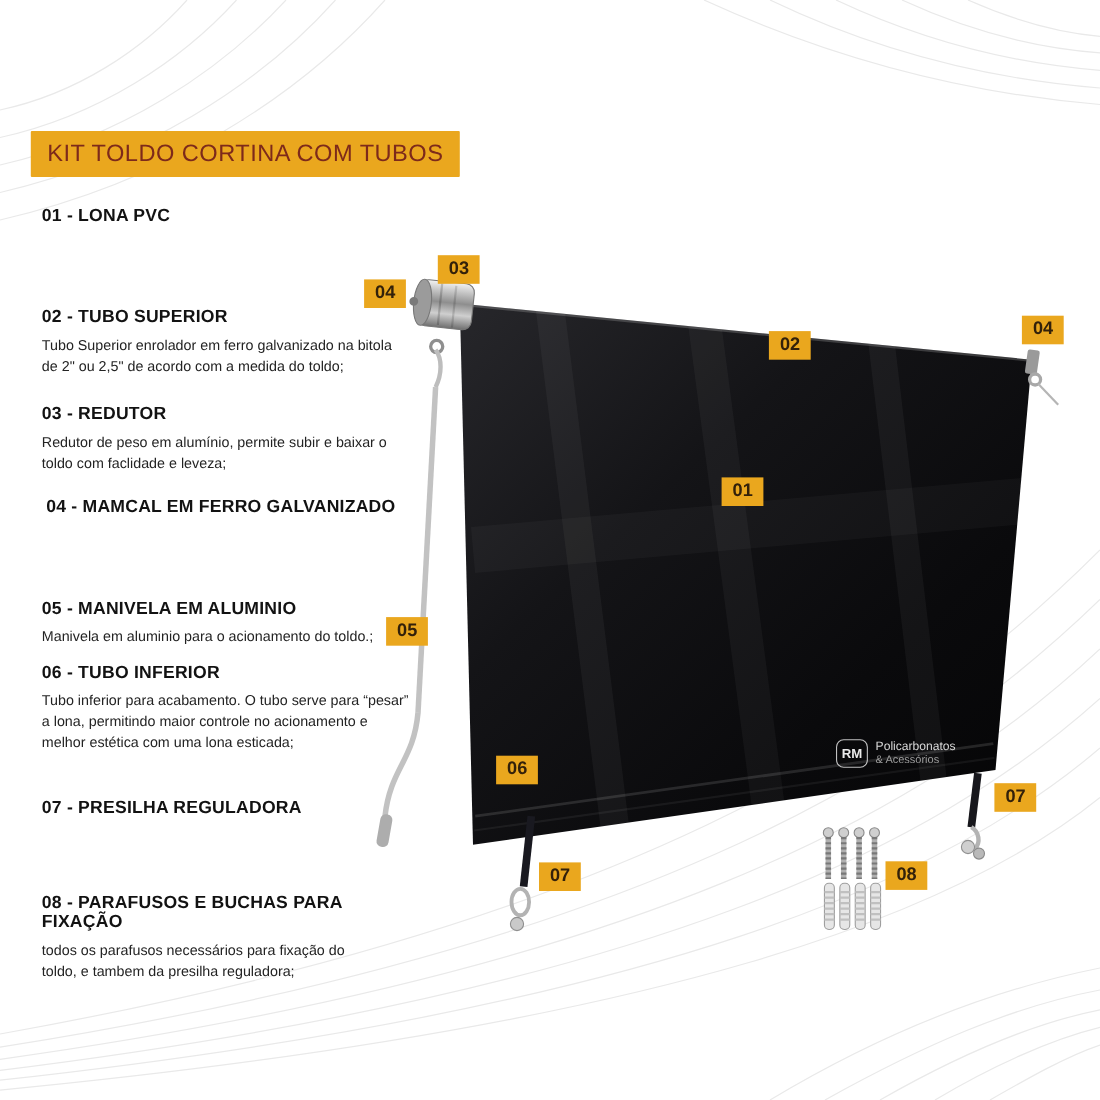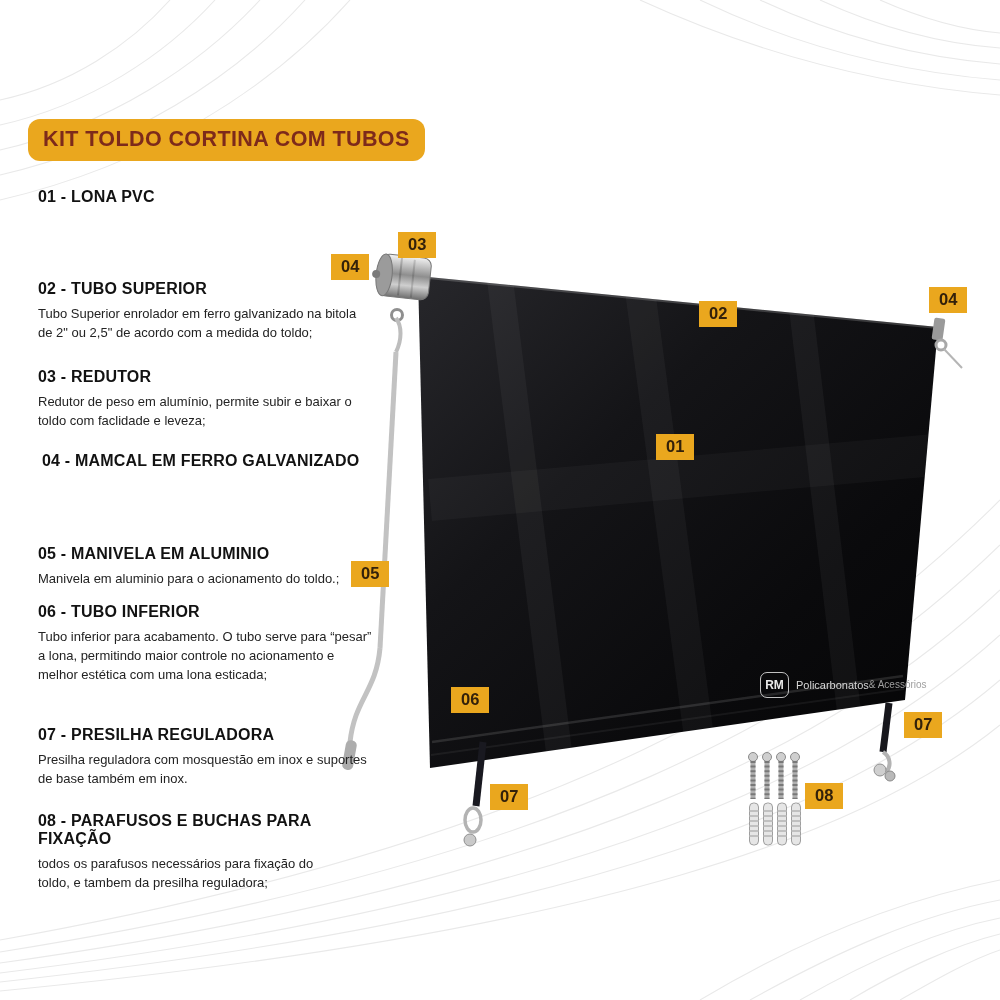--- a/index.html
+++ b/index.html
@@ -5,40 +5,40 @@
   html,body{margin:0;padding:0;}
   body{
     width:1000px;height:1000px;position:relative;overflow:hidden;
     background:#ffffff;
     font-family:"Liberation Sans", sans-serif;
   }
   .illu{position:absolute;left:0;top:0;z-index:1;}
   .title-badge{
     position:absolute;left:28px;top:119px;z-index:5;
     background:#EAA71E;color:#7d2a1b;
-    font-size:21.5px;font-weight:700;letter-spacing:.4px;
-    padding:8px 15px 9px;border-radius:12px;
+    font-size:21.5px;font-weight:400;letter-spacing:.4px;
+    padding:8px 15px 9px;border-radius:1px;
   }
   .items{position:absolute;left:0;top:0;z-index:4;}
   .item{position:absolute;left:38px;width:334px;}
   .item h3{font-size:16px;font-weight:700;color:#121212;margin:0 0 7px;letter-spacing:.2px;}
   .item p{font-size:13px;color:#232323;margin:0;line-height:1.45;}
   .callout{
     position:absolute;z-index:6;
     background:#EAA71E;color:#33210a;
     font-weight:700;font-size:16.5px;
     padding:3px 10px 4px;border-radius:0;
   }
   .watermark{position:absolute;left:760px;top:672px;z-index:5;display:flex;gap:7px;align-items:center;}
   .wm-logo{
     width:27px;height:24px;border:1.5px solid rgba(255,255,255,.75);border-radius:7px;
     color:#eaeaea;font-weight:700;font-size:12px;
     display:flex;align-items:center;justify-content:center;
   }
-  .wm-text{display:flex;flex-direction:row;line-height:1.15;}
+  .wm-text{display:flex;flex-direction:column;line-height:1.15;}
   .wm-line1{color:#d8d8d8;font-size:11px;}
   .wm-line2{color:#9f9f9f;font-size:10px;}
 </style>
 </head>
 <body>
 
 <svg class="illu" width="1000" height="1000" viewBox="0 0 1000 1000">
   <defs>
     <linearGradient id="tarpGrad" x1="0" y1="0" x2="1" y2="1">
       <stop offset="0%" stop-color="#27272b"></stop>
@@ -198,21 +198,20 @@
   <div class="item" style="top:545px">
     <h3>05 - MANIVELA EM ALUMINIO</h3>
     <p>Manivela em aluminio para o acionamento do toldo.;</p>
   </div>
   <div class="item" style="top:603px">
     <h3>06 - TUBO INFERIOR</h3>
     <p>Tubo inferior para acabamento. O tubo serve para “pesar” a lona, permitindo maior controle no acionamento e melhor estética com uma lona esticada;</p>
   </div>
   <div class="item" style="top:726px">
     <h3>07 - PRESILHA REGULADORA</h3>
-    <p>Presilha reguladora com mosquestão em inox e suportes de base também em inox.</p>
   </div>
   <div class="item" style="top:812px;width:300px">
     <h3>08 - PARAFUSOS E BUCHAS PARA FIXAÇÃO</h3>
     <p>todos os parafusos necessários para fixação do toldo, e tambem da presilha reguladora;</p>
   </div>
 </div>
 
 <div class="callout" style="left:398px;top:232px">03</div>
 <div class="callout" style="left:331px;top:254px">04</div>
 <div class="callout" style="left:699px;top:301px">02</div>

